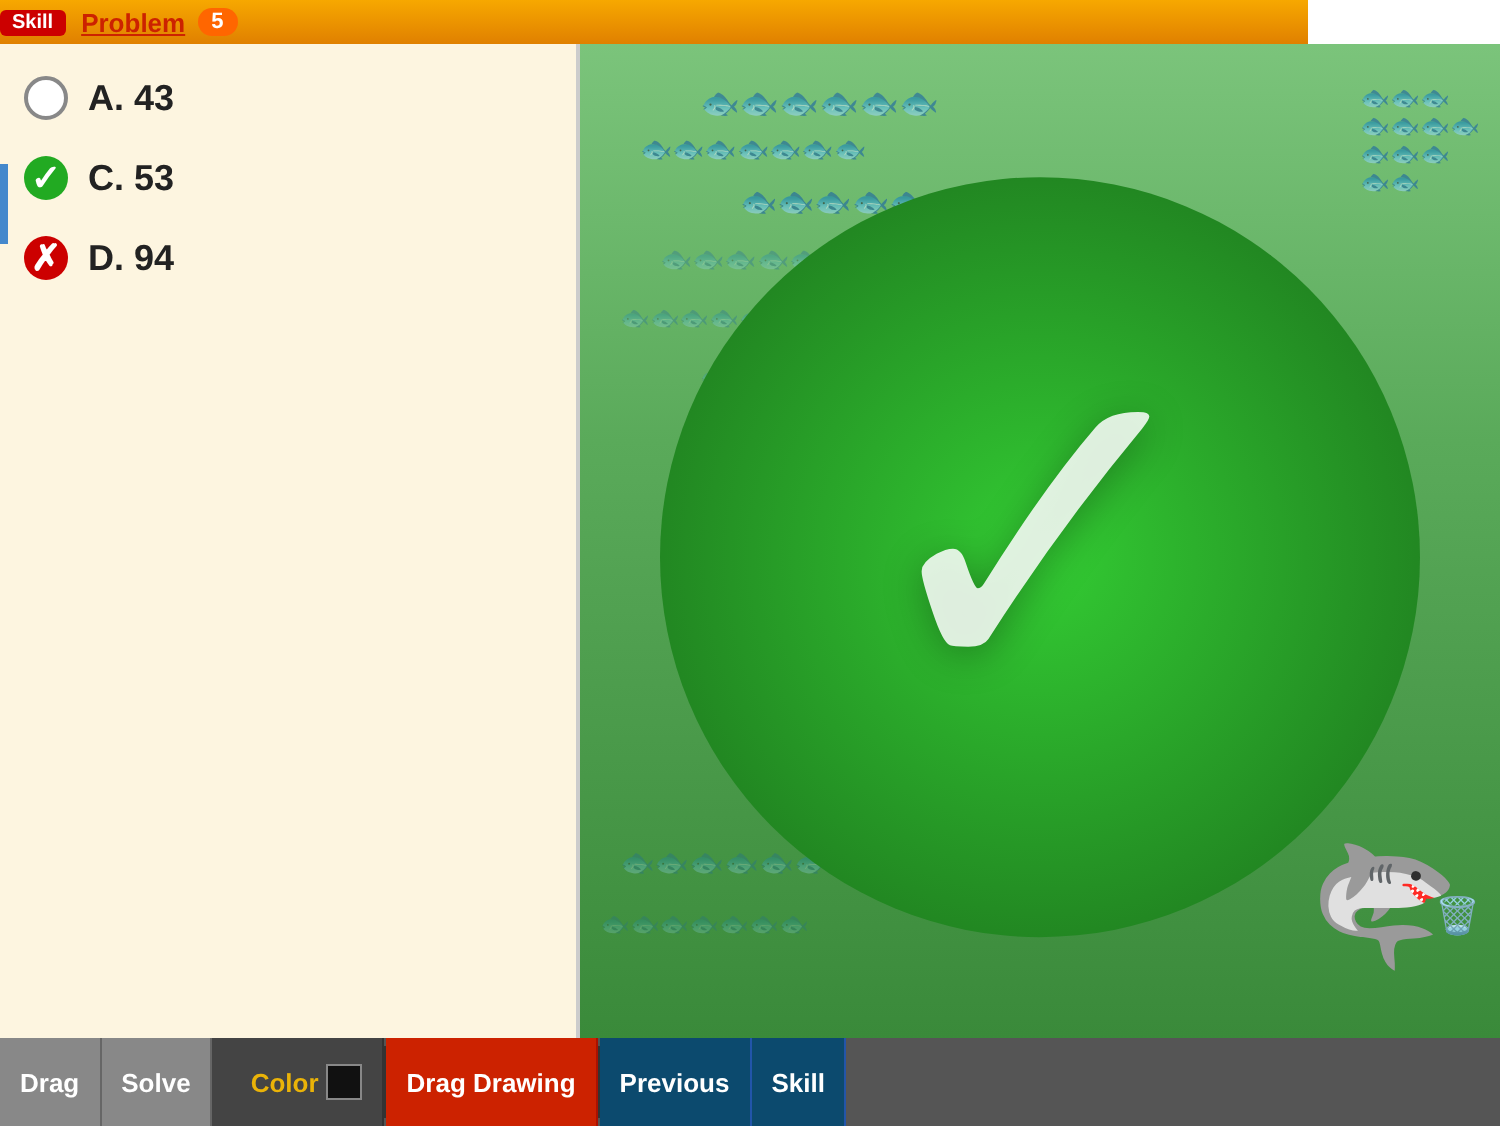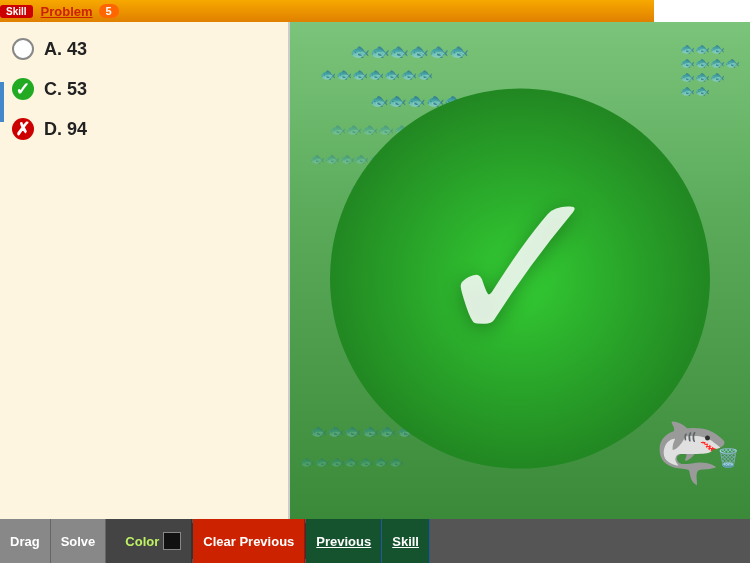--- a/index.html
+++ b/index.html
@@ -189,44 +189,43 @@
       white-space: nowrap;
     }
     .btn-gray {
       background: #888;
       color: white;
       border-right: 1px solid #666;
     }
 
     .btn-dark {
       background: #444;
-      color: #bef264;
+      color: #eab308;
       border-right: 1px solid #333;
       padding-left: 19px;
     }
     .color-swatch {
       width: 18px;
       height: 18px;
       background: #111;
       border: 1px solid #888;
       display: inline-block;
       margin-left: 4px;
     }
 
     .btn-red {
       background: #cc2200;
       color: white;
       border-right: 1px solid #aa1100;
     }
 
     .btn-blue {
-      background: #14532d;
+      background: #0c4a6e;
       color: white;
       border-right: 1px solid #2255aa;
-      text-decoration: underline;
     }
 
     
     .v-divider {
       width: 1px;
       background: #333;
       margin: 4px 0;
     }
 
     #left-blue-accent {
@@ -298,20 +297,20 @@
 
   <button class="toolbar-btn btn-gray">Drag</button>
   <button class="toolbar-btn btn-gray">Solve</button>
   <button class="toolbar-btn btn-dark">
     <span>Color</span>
     <span class="color-swatch"></span>
   </button>
 
   <div class="v-divider"></div>
 
-  <button class="toolbar-btn btn-red">Clear Previous</button>
+  <button class="toolbar-btn btn-red">Drag Drawing</button>
 
   <div class="v-divider"></div>
 
   <button class="toolbar-btn btn-blue">Previous</button>
   <button class="toolbar-btn btn-blue">Skill</button>
 
 </div>
 
 </body></html>

